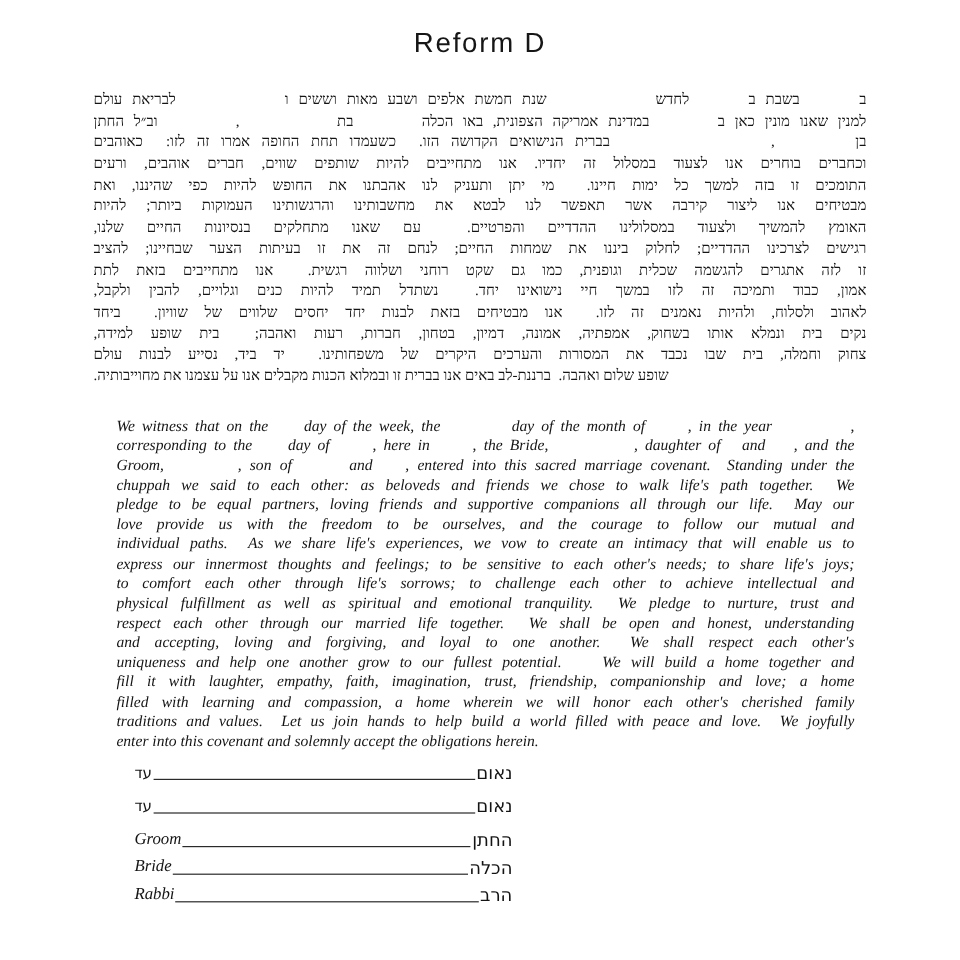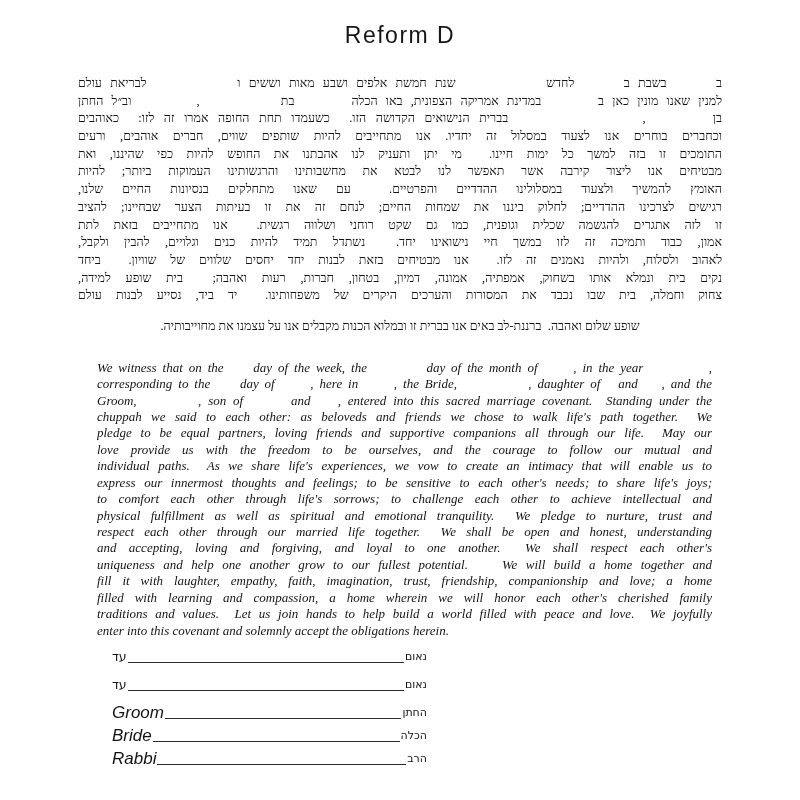--- a/index.html
+++ b/index.html
@@ -31,22 +31,21 @@
   .hebrew-block .line {
     text-align: justify;
     text-align-last: justify;
     line-height: 17.7px;
     height: 17.7px;
     overflow: hidden;
     white-space: nowrap;
   }
   .hebrew-block .line.last {
     text-align-last: auto;
-    text-align: center;
-    margin-top: 13px;
+    text-align: left;
   }
   .english-block {
     margin: 24px 88px 0 97px;
     font-family: "Liberation Serif", serif;
     font-style: italic;
     font-size: 13px;
     color: #141414;
   }
   .english-block .line {
     text-align: justify;
@@ -64,34 +63,34 @@
     margin: 10px 0 0 112px;
     width: 315px;
   }
   .sig-row {
     display: flex;
     align-items: flex-end;
     margin-bottom: 12px;
   }
   .sig-row.tight { margin-bottom: 7px; }
   .sig-left {
-    font-family: Liberation Sans, sans-serif;
+    font-family: Liberation Serif, serif;
     font-style: italic;
-    font-size: 17px;
+    font-size: 14px;
     color: #141414;
     line-height: 16px;
   }
   .sig-left.heb {
     font-family: "DejaVu Sans", sans-serif;
     font-style: normal;
     font-size: 12.5px;
   }
   .sig-right {
     font-family: "DejaVu Sans", sans-serif;
-    font-size: 11px;
+    font-size: 15px;
     color: #141414;
     line-height: 16px;
   }
   .sig-line {
     flex: 1;
     border-bottom: 1px solid #2a2a2a;
     margin: 0 1px 2px 1px;
     height: 12px;
   }
 </style>

